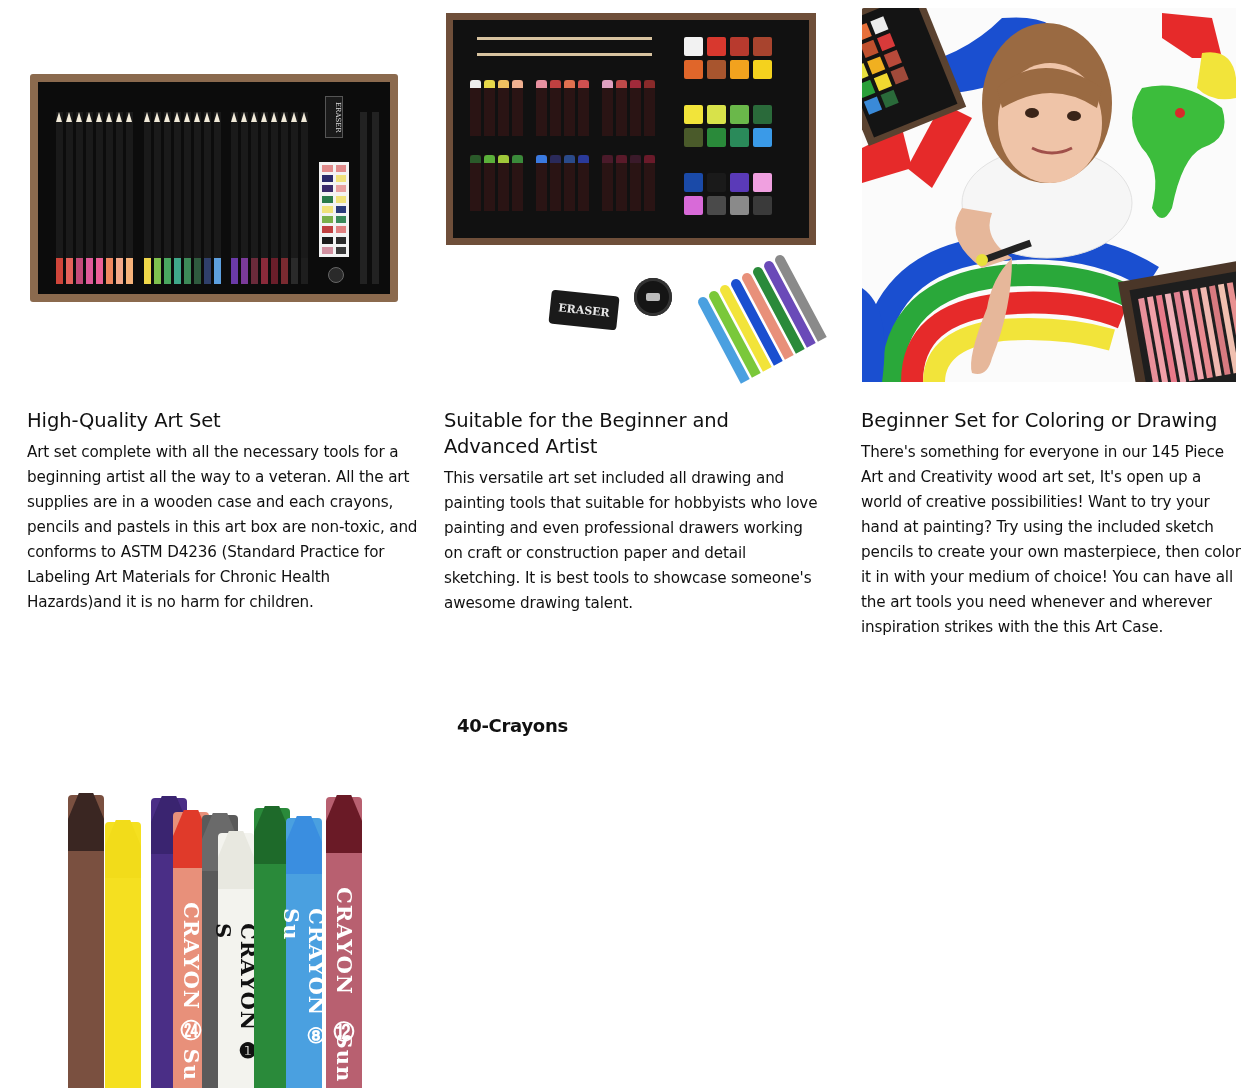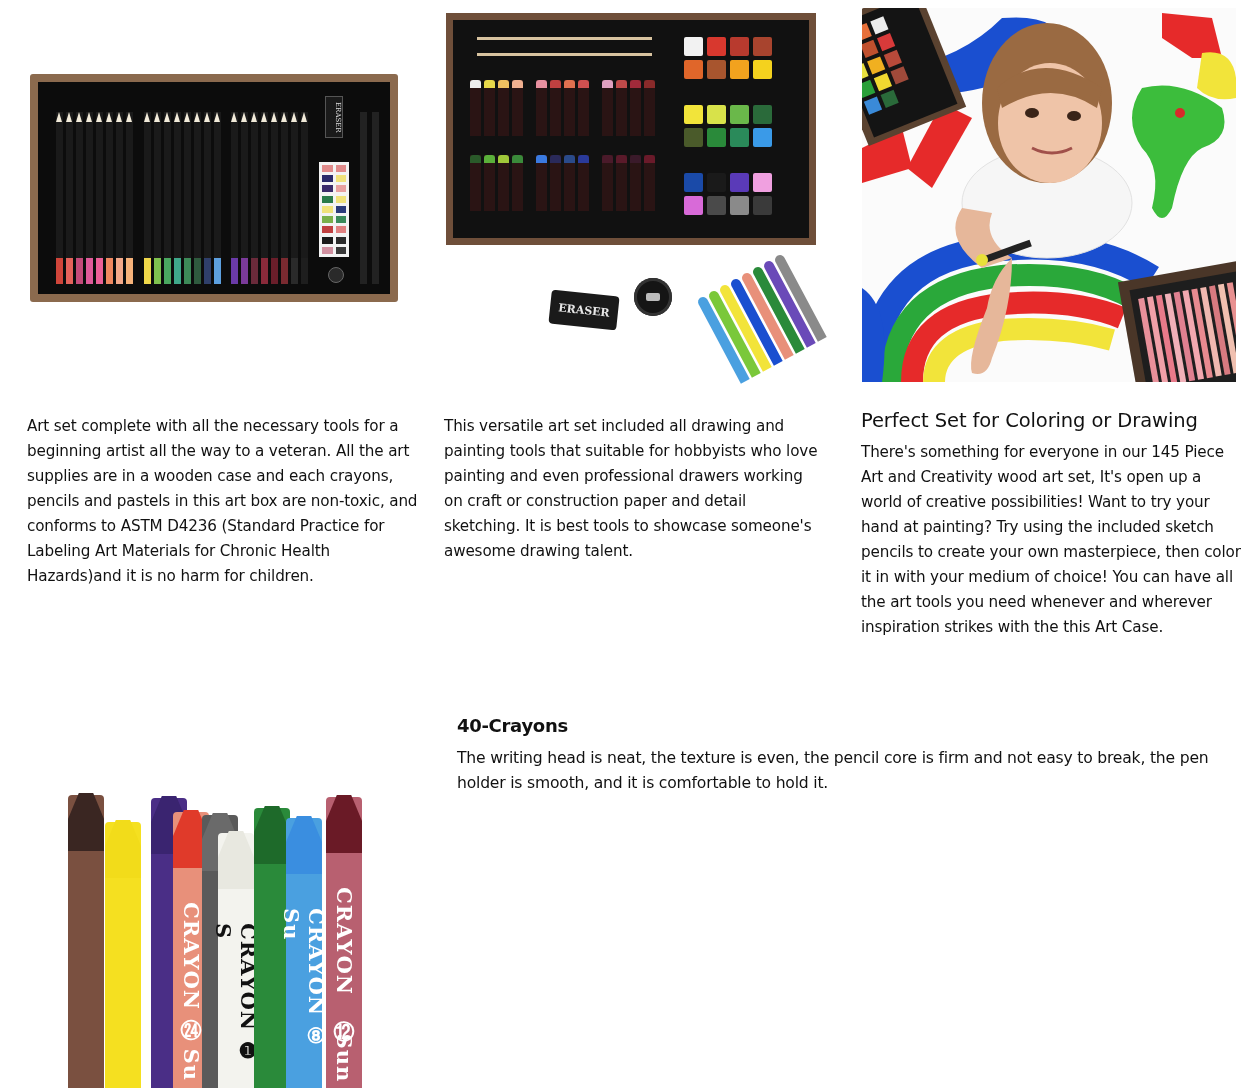--- a/index.html
+++ b/index.html
@@ -382,28 +382,29 @@
       <div class="cap" style="top:-2px;height:58px;background:#3a8ee0;clip-path:polygon(30% 0,70% 0,100% 45%,100% 100%,0 100%,0 45%);"></div>
       <div class="label" style="color:#ffffff">CRAYON ⑧ Su</div>
     </div>
     <div class="crayon" style="left: 258px; top: 7px; background: rgb(184, 96, 112);">
       <div class="cap" style="top:-2px;height:58px;background:#6a1a26;clip-path:polygon(30% 0,70% 0,100% 45%,100% 100%,0 100%,0 45%);"></div>
       <div class="label" style="color:#ffffff">CRAYON ⑫ Sun</div>
     </div>
   </div>
 
 <div class="abs" style="left:27px;top:408px;width:395px;">
+  <h3 class="h3">High-Quality Art Set</h3>
   <p class="p" style="margin-top:6px;">Art set complete with all the necessary tools for a beginning artist all the way to a veteran. All the art supplies are in a wooden case and each crayons, pencils and pastels in this art box are non-toxic, and conforms to ASTM D4236 (Standard Practice for Labeling Art Materials for Chronic Health Hazards)and it is no harm for children.</p>
 </div>
 
 <div class="abs" style="left:444px;top:408px;width:380px;">
+  <h3 class="h3" style="width:300px;">Suitable for the Beginner and Advanced Artist</h3>
   <p class="p" style="margin-top:6px;">This versatile art set included all drawing and painting tools that suitable for hobbyists who love painting and even professional drawers working on craft or construction paper and detail sketching. It is best tools to showcase someone's awesome drawing talent.</p>
 </div>
 
 <div class="abs" style="left:861px;top:408px;width:385px;">
-  <h3 class="h3">Perfect Set for Coloring or Drawing</h3>
+  <h3 class="h3">Beginner Set for Coloring or Drawing</h3>
   <p class="p" style="margin-top:6px;">There's something for everyone in our 145 Piece Art and Creativity wood art set, It's open up a world of creative possibilities! Want to try your hand at painting? Try using the included sketch pencils to create your own masterpiece, then color it in with your medium of choice! You can have all the art tools you need whenever and wherever inspiration strikes with the this Art Case.</p>
 </div>
 
 <div class="abs" style="left:457px;top:713px;width:780px;">
   <h3 class="h3b">40-Crayons</h3>
-  <p class="p2" style="margin-top:7px;">The writing head is neat, the texture is even, the pencil core is firm and not easy to break, the pen holder is smooth, and it is comfortable to hold it.</p>
 </div>
 
 </body></html>

